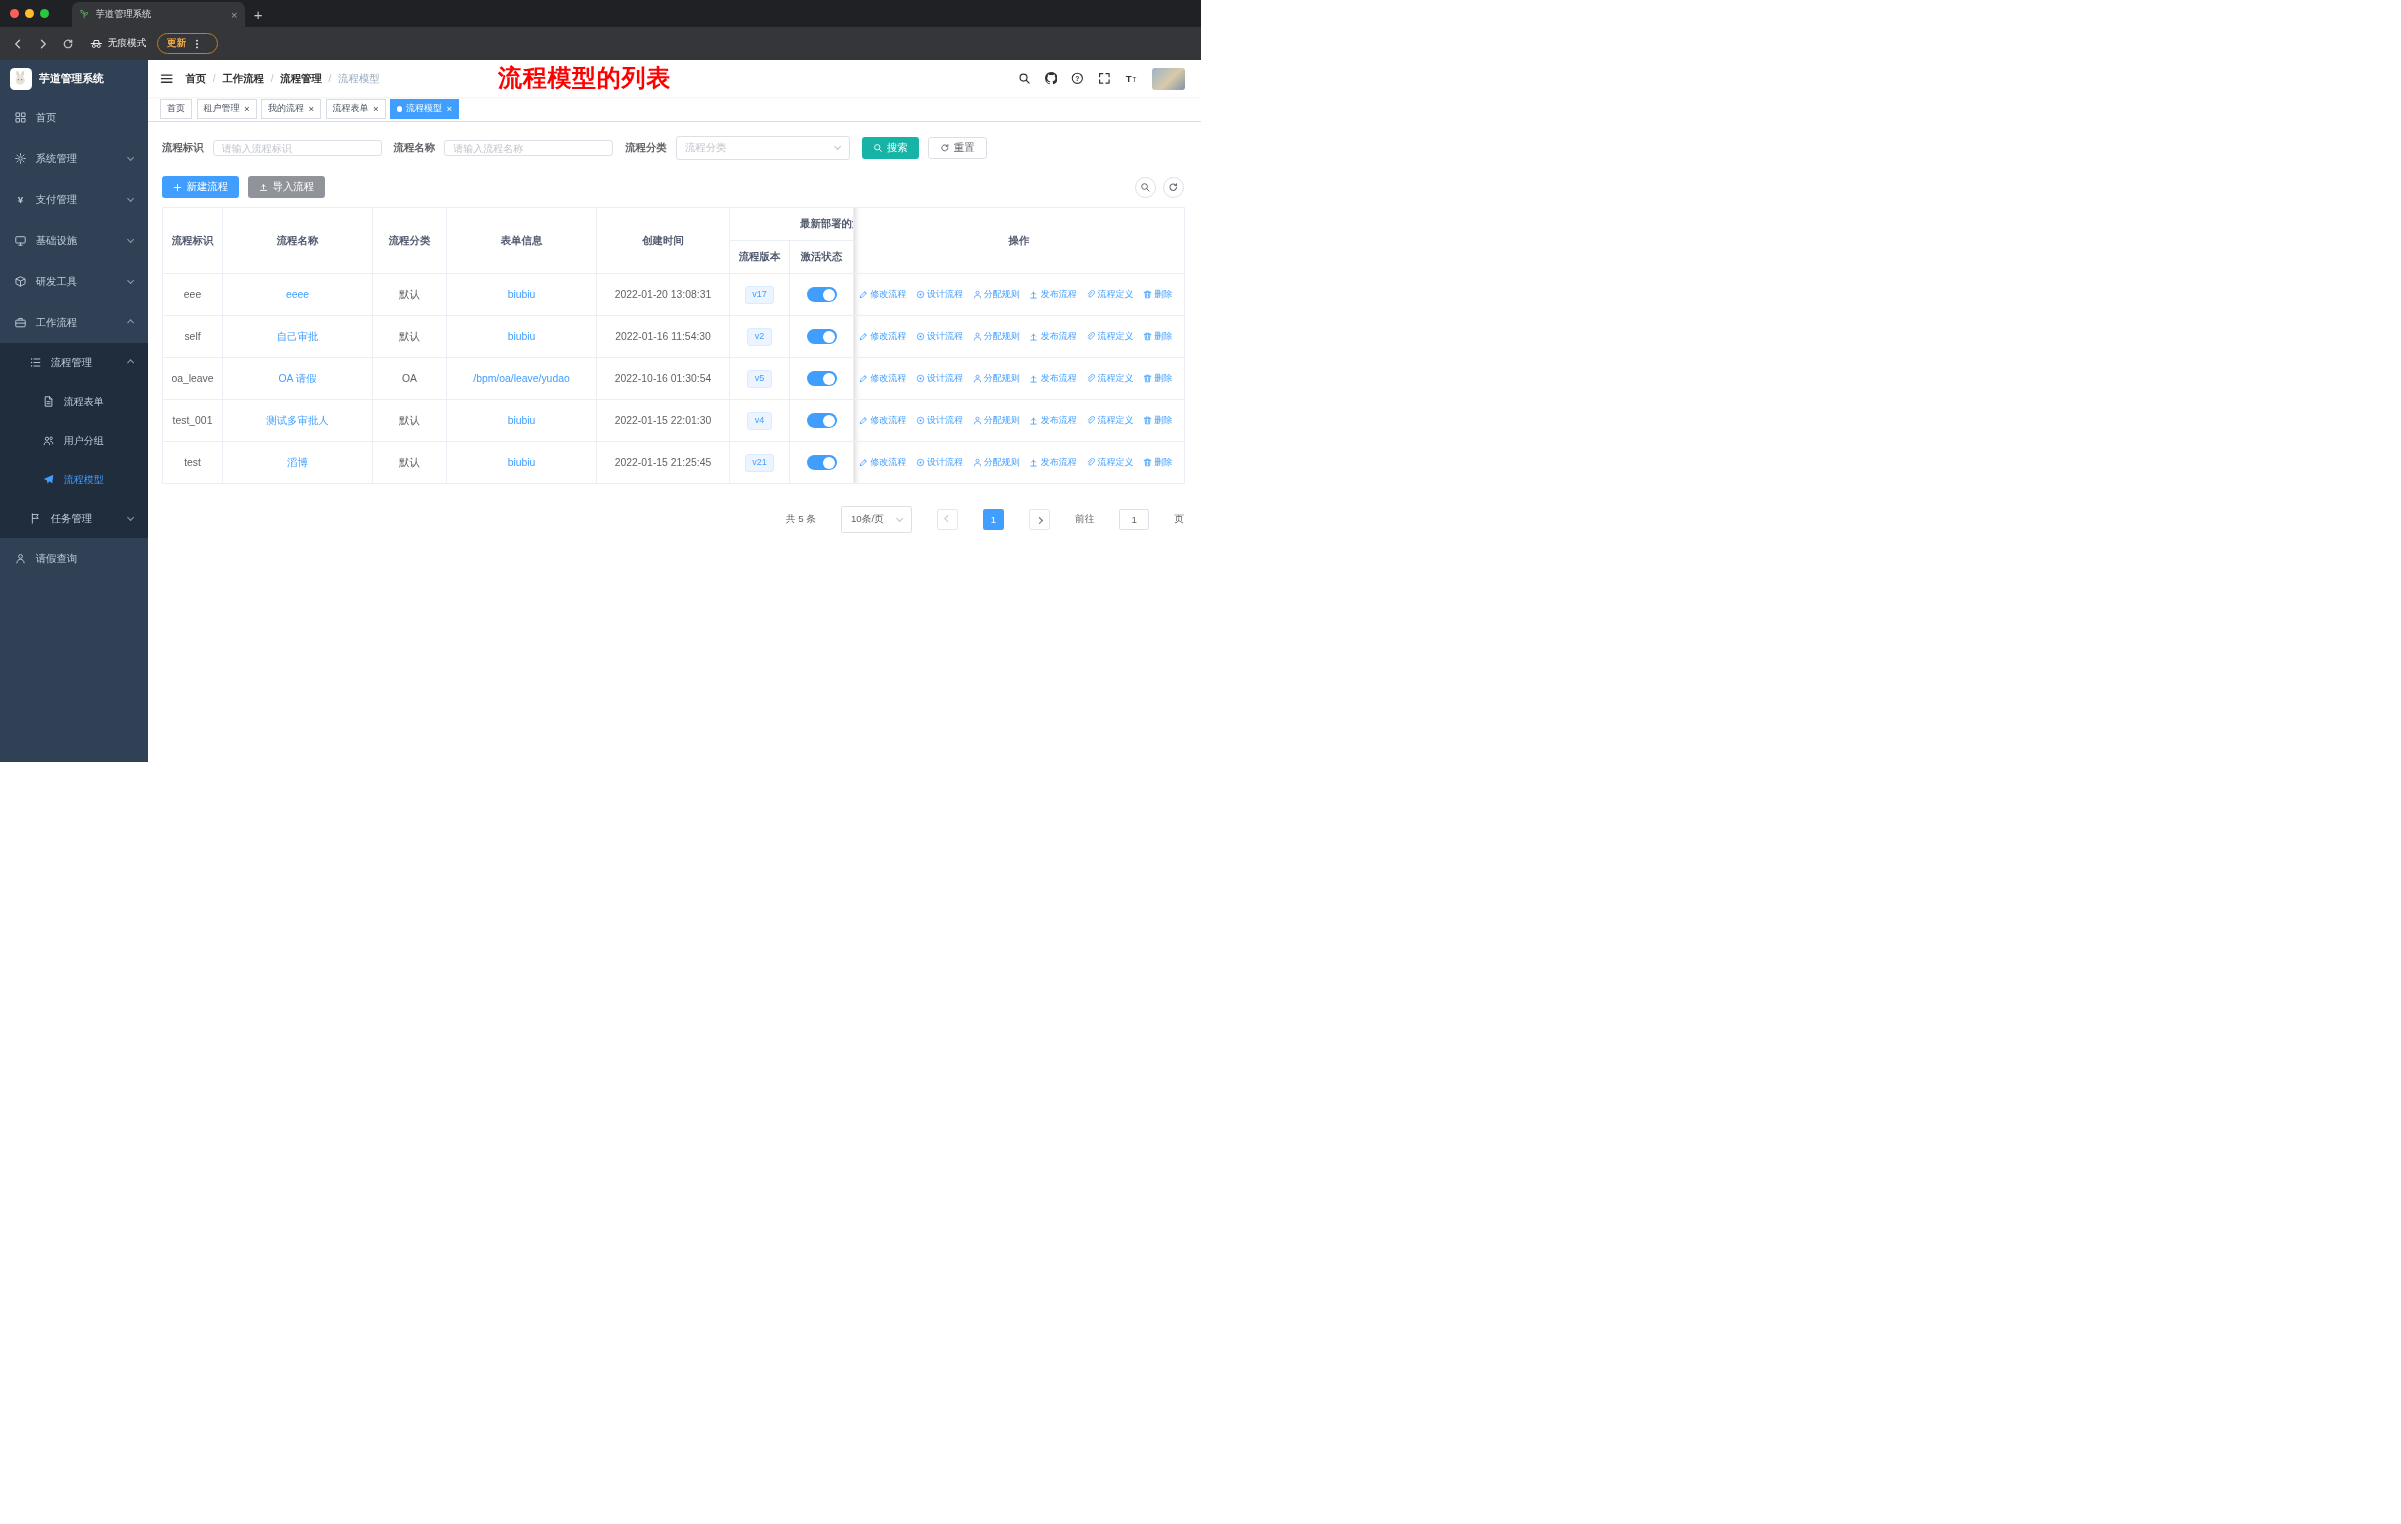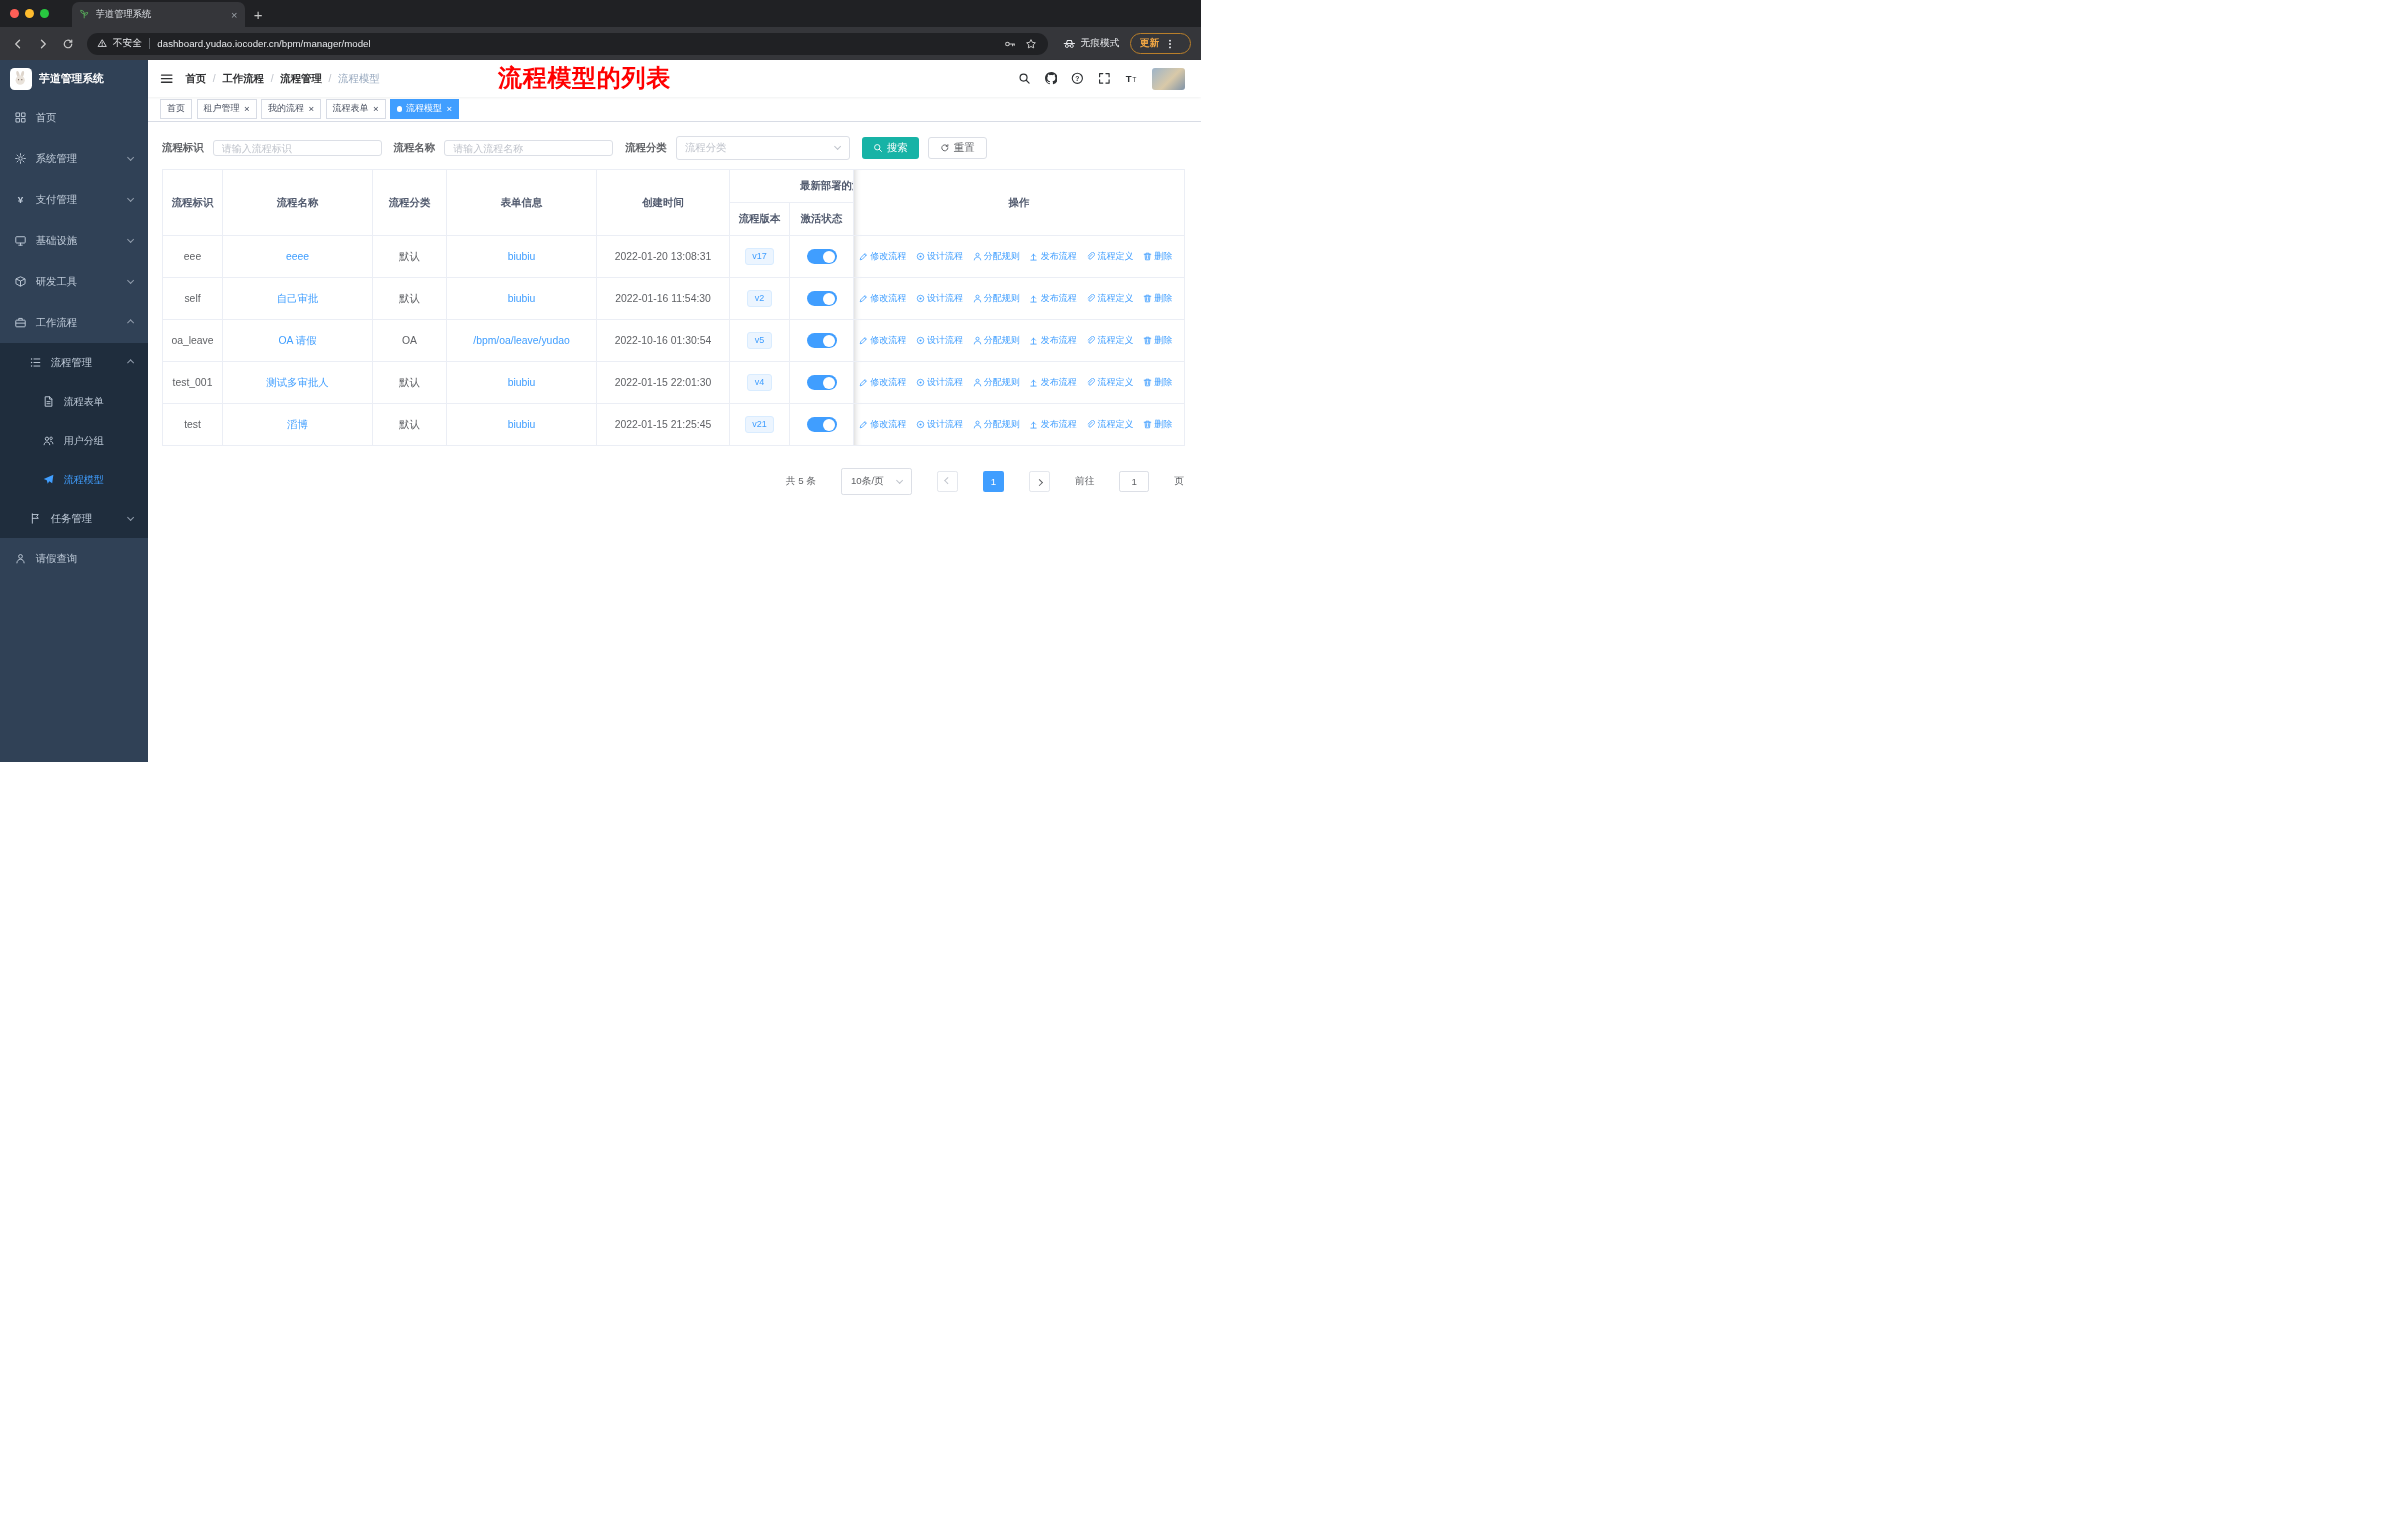--- a/index.html
+++ b/index.html
@@ -268,36 +268,20 @@
     <span class="nav-ico">
         <svg class="i16" viewBox="0 0 16 16" width="12" height="12">
           <use href="#s-fwd"></use>
         </svg>
       </span>
     <span class="nav-ico">
         <svg class="i16" viewBox="0 0 16 16" width="12" height="12">
           <use href="#s-reload"></use>
         </svg>
       </span>
-    <div class="addressbar">
-      <svg class="i14" viewBox="0 0 14 14" width="10.4" height="10.4">
-          <use href="#s-warn"></use>
-        </svg>
-      <span>不安全</span>
-      <span class="addr-divider"></span>
-      <span class="url">dashboard.yudao.iocoder.cn/bpm/manager/model</span>
-      <span class="bar-right">
-        <svg class="i16" viewBox="0 0 16 16" width="12" height="12">
-            <use href="#s-key"></use>
-          </svg>
-        <svg class="i16" viewBox="0 0 16 16" width="12" height="12">
-            <use href="#s-star"></use>
-          </svg>
-      </span>
-    </div>
     <div class="incog">
       <svg class="i17" viewBox="0 0 17 17" width="12.7" height="12.7">
           <use href="#s-spy"></use>
         </svg>
       <span>无痕模式</span>
     </div>
     <div class="update-pill">
       <span class="upd">更新</span>
       <svg class="i16 dots" viewBox="0 0 16 16" width="12" height="12">
           <use href="#s-dots"></use>
@@ -492,20 +476,44 @@
       <span>搜索</span>
     </button>
     <button class="btn btn-reset">
       <svg class="i13" viewBox="0 0 13 13" width="9.7" height="9.7">
           <use href="#s-reload"></use>
         </svg>
       <span>重置</span>
     </button>
   </div>
 
+  <div class="actionbar">
+    <button class="btn btn-create">
+      <svg class="i12" viewBox="0 0 12 12" width="9" height="9">
+          <use href="#s-plus"></use>
+        </svg>
+      <span>新建流程</span>
+    </button>
+    <button class="btn btn-import">
+      <svg class="i12" viewBox="0 0 12 12" width="9" height="9">
+          <use href="#s-upload"></use>
+        </svg>
+      <span>导入流程</span>
+    </button>
+    <span class="circle-btn first">
+        <svg class="i14" viewBox="0 0 14 14" width="10.4" height="10.4">
+          <use href="#s-search"></use>
+        </svg>
+      </span>
+    <span class="circle-btn">
+        <svg class="i14" viewBox="0 0 14 14" width="10.4" height="10.4">
+          <use href="#s-reload"></use>
+        </svg>
+      </span>
+  </div>
 
   <table class="grid">
     <colgroup>
       <col style="width:60px">
         <col style="width:150px">
         <col style="width:74px">
         <col style="width:150px">
       <col style="width:133px">
         <col style="width:60px">
         <col style="width:64px">

